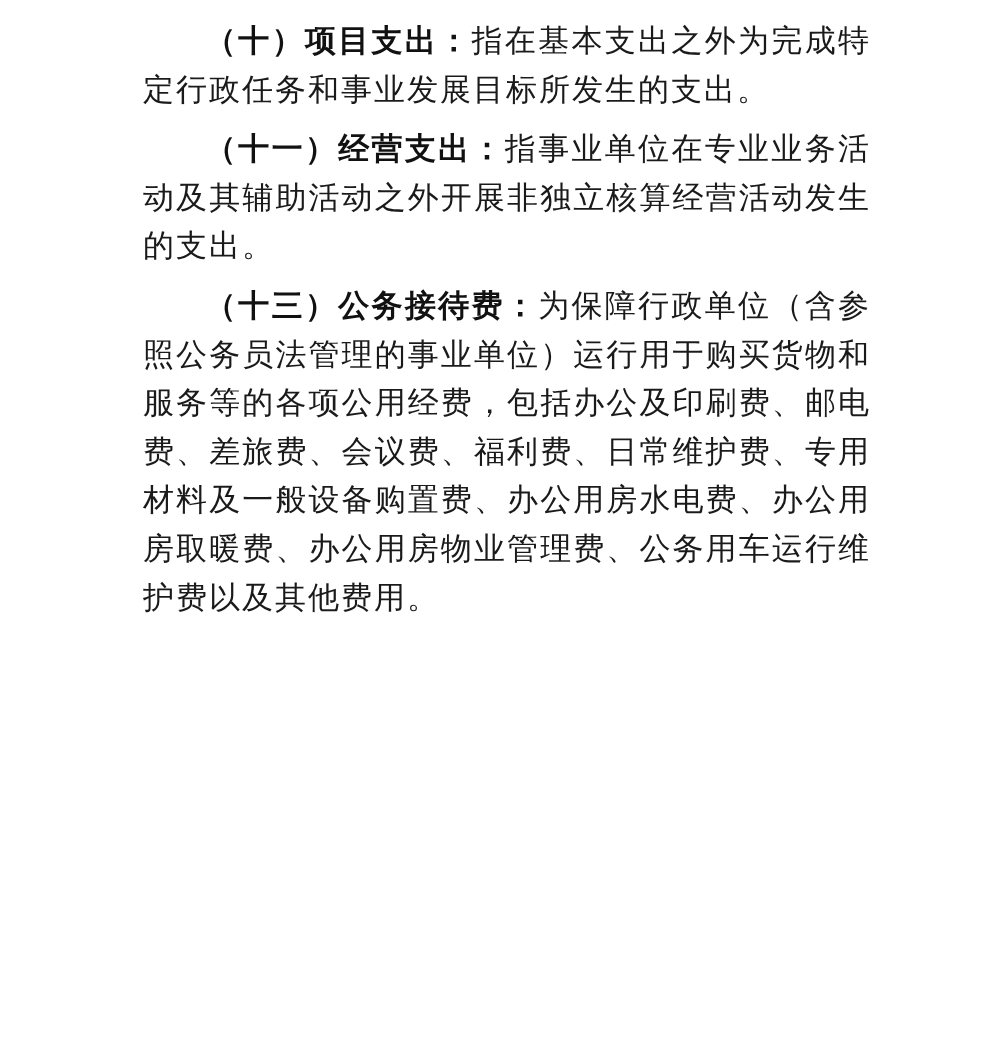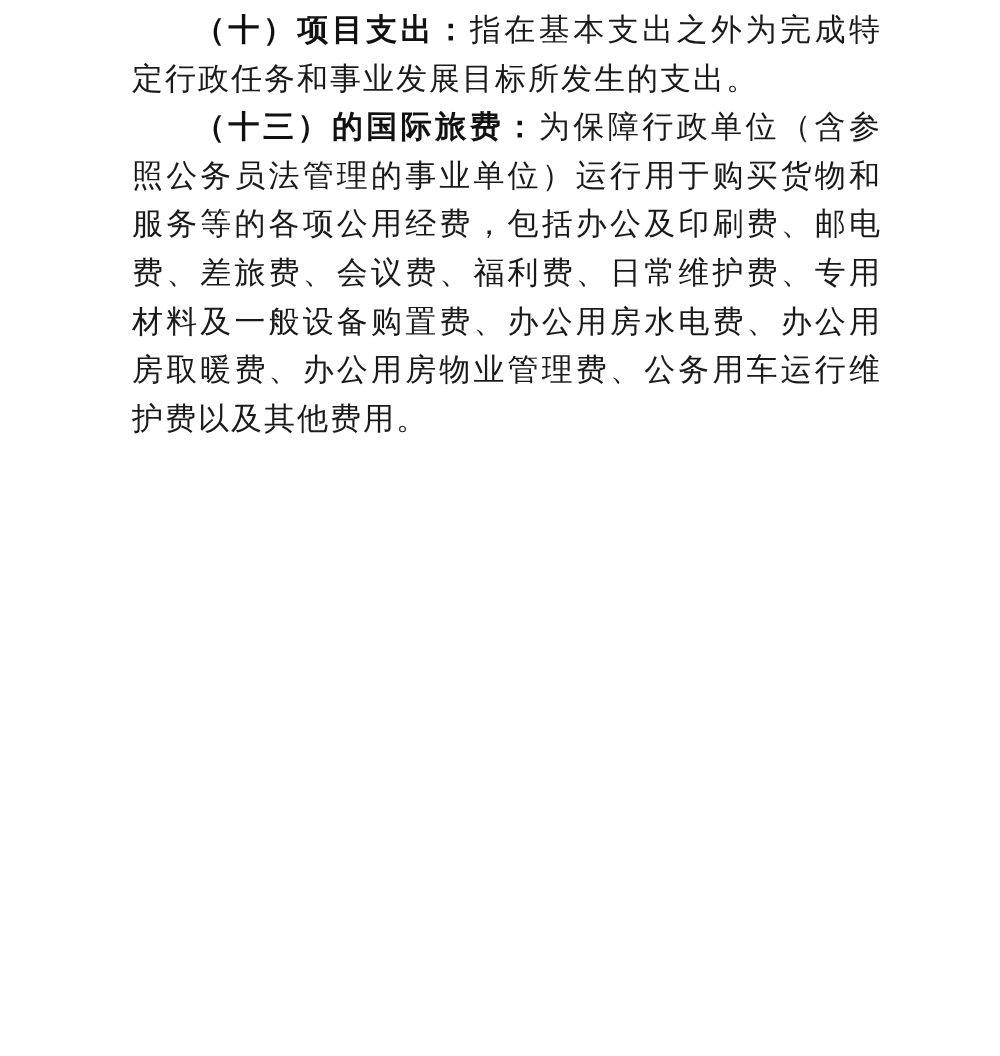--- a/index.html
+++ b/index.html
@@ -14,21 +14,21 @@
     font-family: "Liberation Serif", "DejaVu Serif", serif;
   }
   .page {
     box-sizing: border-box;
     width: 1000px;
     height: 1056px;
     padding: 6px 118px 0 132px;
     background: #ffffff;
   }
   .para {
-    margin: 0;
+    margin: 11px;
     padding: 0;
     font-size: 31px;
     line-height: 48.6px;
     letter-spacing: 2px;
     color: #1a1a1a;
     text-align: justify;
     text-justify: inter-character;
     text-indent: 2em;
     word-break: break-all;
   }
@@ -36,17 +36,18 @@
     font-weight: bold;
     color: #111111;
   }
 </style>
 </head>
 <body>
 
 <div class="page">
   <p class="para"><span class="lead">（十）项目支出：</span><span class="body-text">指在基本支出之外为完成特定行政任务和事业发展目标所发生的支出。</span></p>
 
+  <p class="para"><span class="lead">（十一）经营支出：</span><span class="body-text">指事业单位在专业业务活动及其辅助活动之外开展非独立核算经营活动发生的支出。</span></p>
 
 
-  <p class="para"><span class="lead">（十三）的国际旅费：</span><span class="body-text">为保障行政单位（含参照公务员法管理的事业单位）运行用于购买货物和服务等的各项公用经费，包括办公及印刷费、邮电费、差旅费、会议费、福利费、日常维护费、专用材料及一般设备购置费、办公用房水电费、办公用房取暖费、办公用房物业管理费、公务用车运行维护费以及其他费用。</span></p>
+  <p class="para"><span class="lead">（十三）公务接待费：</span><span class="body-text">为保障行政单位（含参照公务员法管理的事业单位）运行用于购买货物和服务等的各项公用经费，包括办公及印刷费、邮电费、差旅费、会议费、福利费、日常维护费、专用材料及一般设备购置费、办公用房水电费、办公用房取暖费、办公用房物业管理费、公务用车运行维护费以及其他费用。</span></p>
 
 </div>
 
 </body></html>

